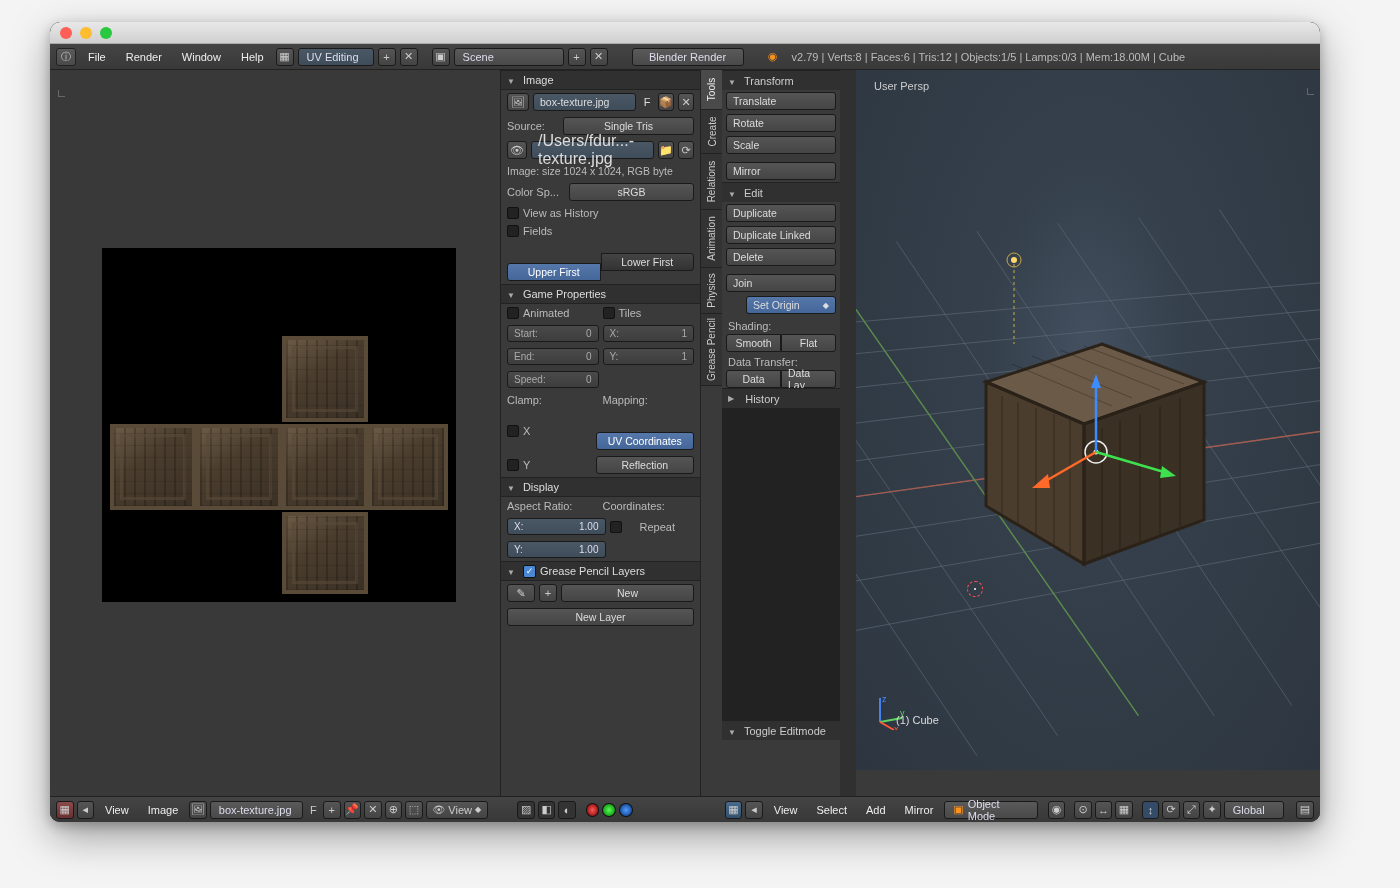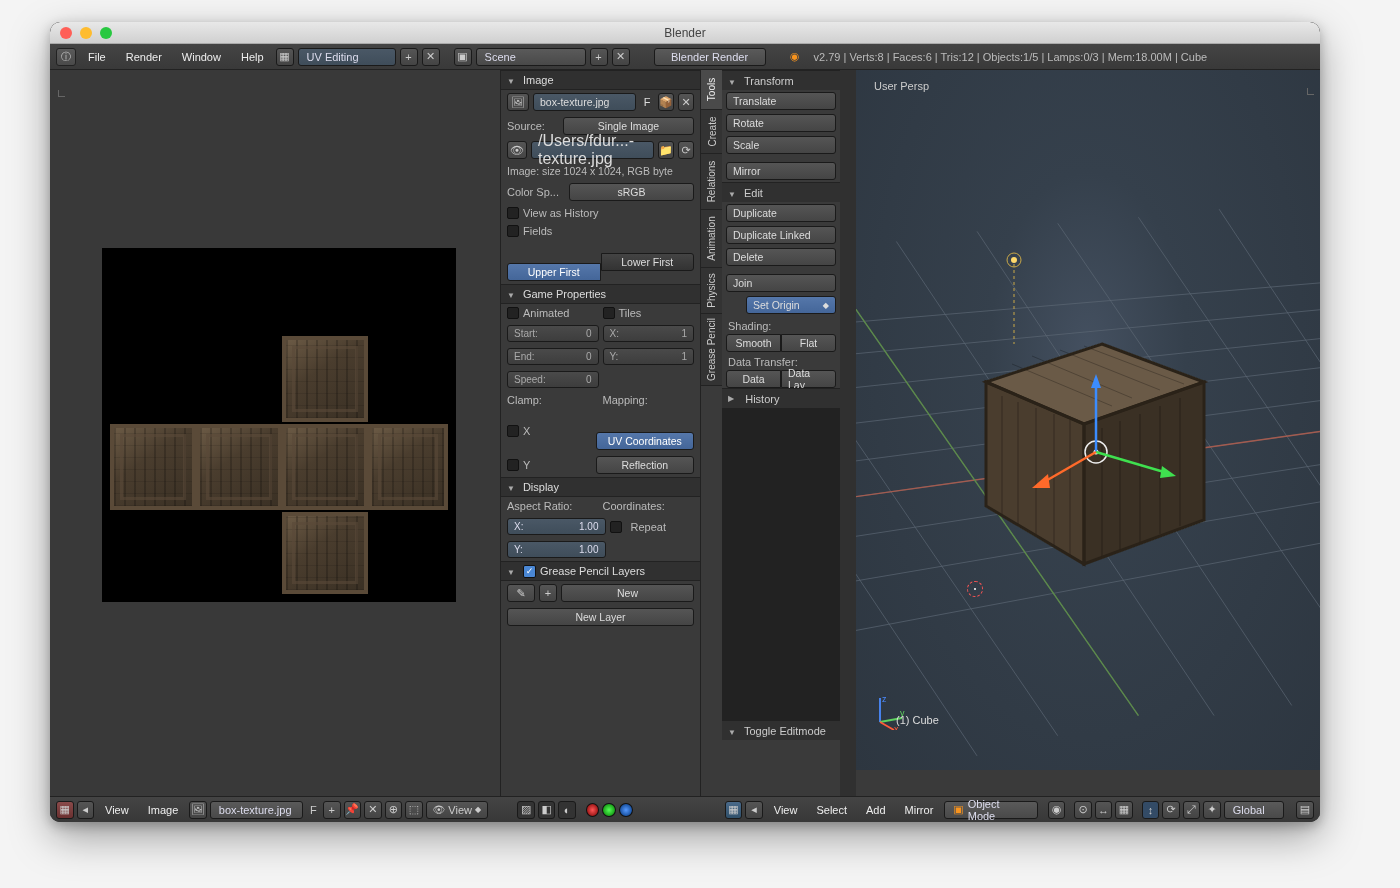--- a/index.html
+++ b/index.html
@@ -64,33 +64,32 @@
 </head>
 <body>
 
 <div class="shadow-wrap">
   <div class="titlebar">
     <div class="traffic">
       <div class="tl-btn tl-close"></div>
       <div class="tl-btn tl-min"></div>
       <div class="tl-btn tl-max"></div>
     </div>
-    <div class="tb-title">Blender</div>
   </div>
 
   <div class="app">
 
     <div class="menubar">
       <div class="mbtn">ⓘ</div>
       <div class="menu-text">File</div>
       <div class="menu-text">Render</div>
       <div class="menu-text">Window</div>
       <div class="menu-text">Help</div>
       <div class="sq">▦</div>
-      <div class="pill" style="width:98px">UV Editing</div>
+      <div class="pill" style="width:76px">UV Editing</div>
       <div class="sq">+</div>
       <div class="sq">✕</div>
       <div style="width:6px"></div>
       <div class="sq">▣</div>
       <div class="pill pill-light" style="width:110px">Scene</div>
       <div class="sq">+</div>
       <div class="sq">✕</div>
       <div style="width:16px"></div>
       <div class="pill pill-light" style="width:112px;justify-content:center">Blender Render</div>
       <div style="width:12px"></div>
@@ -122,21 +121,21 @@
           </div>
         <div class="prow">
           <div class="sq" style="width:22px">🖼</div>
           <div class="btn" style="flex:1;justify-content:flex-start;padding-left:6px;background:linear-gradient(#4a5866,#3f4d5a)">box-texture.jpg</div>
           <div class="sq" style="width:14px;background:none;border:none;color:#ddd">F</div>
           <div class="sq" style="width:16px">📦</div>
           <div class="sq" style="width:16px">✕</div>
         </div>
         <div class="prow">
             <span class="plabel" style="width:52px">Source:</span>
-          <div class="btn">Single Image</div>
+          <div class="btn">Single Tris</div>
           </div>
         <div class="prow">
           <div class="sq" style="width:20px">👁</div>
           <div class="btn" style="flex:1;justify-content:flex-start;background:linear-gradient(#4a5866,#3f4d5a);font-size:16px">/Users/fdur...-texture.jpg</div>
           <div class="sq" style="width:16px">📁</div>
           <div class="sq" style="width:16px">⟳</div>
         </div>
         <div class="prow">
             <span class="plabel" style="font-size:10.5px">Image: size 1024 x 1024, RGB byte</span>
           </div>
@@ -219,21 +218,21 @@
           </div>
         <div class="prow">
           <span class="plabel" style="flex:1">Aspect Ratio:</span>
           <span class="plabel" style="flex:1">Coordinates:</span>
         </div>
         <div class="prow">
           <div class="num" style="background:linear-gradient(#4a5866,#3f4d5a);color:#dde">
               <span>X:</span>
               <span>1.00</span>
             </div>
-          <div style="flex:1;display:flex;align-items:center;gap:9px">
+          <div style="flex:1;display:flex;align-items:center;gap:18px">
               <div class="chk"></div>
               <span class="plabel">Repeat</span>
             </div>
         </div>
         <div class="prow">
           <div class="num" style="background:linear-gradient(#4a5866,#3f4d5a);color:#dde">
               <span>Y:</span>
               <span>1.00</span>
             </div>
           <div style="flex:1"></div>

